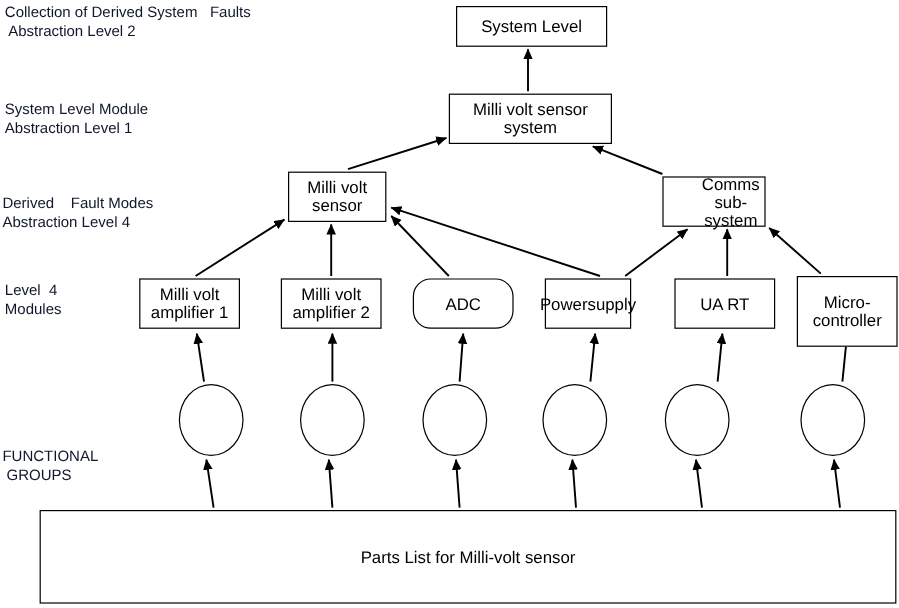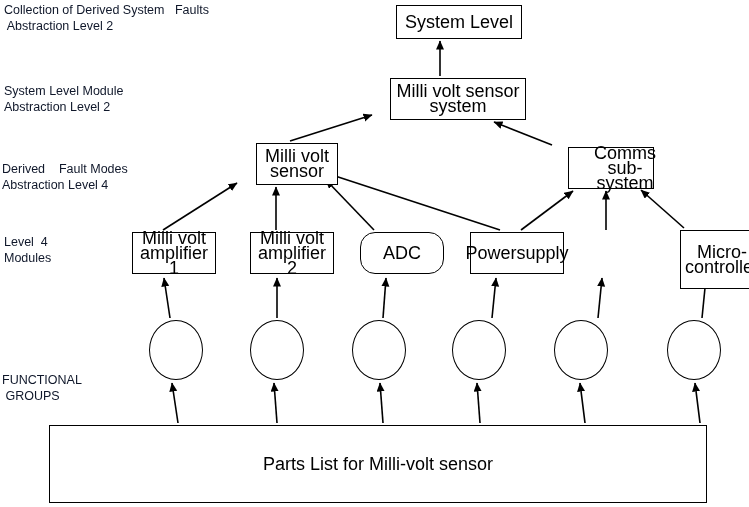--- a/index.html
+++ b/index.html
@@ -24,25 +24,24 @@
   }
   .box {
     position: absolute;
     border: 1.6px solid #000000;
     background: #ffffff;
     box-sizing: border-box;
     display: flex;
     align-items: center;
     justify-content: center;
     text-align: center;
-    font-size: 18px;
+    font-size: 14px;
     color: #000000;
     line-height: 15px;
     white-space: pre-line;
-    margin-left: 16px;
   }
   .ellipse {
     position: absolute;
     border: 1.6px solid #000000;
     background: #ffffff;
     border-radius: 50%;
     box-sizing: border-box;
   }
   svg.arrows {
     position: absolute;
@@ -86,44 +85,45 @@
         <line x1="383" y1="423" x2="380" y2="383" marker-end="url(#ah)"></line>
         <line x1="480" y1="423" x2="477" y2="383" marker-end="url(#ah)"></line>
         <line x1="585" y1="423" x2="580" y2="383" marker-end="url(#ah)"></line>
         <line x1="700" y1="423" x2="695" y2="383" marker-end="url(#ah)"></line>
       </g>
   </svg>
 
   <div class="lbl" style="left:4px; top:2px;">Collection of Derived System   Faults
  Abstraction Level 2</div>
   <div class="lbl" style="left:4px; top:83px;">System Level Module
-Abstraction Level 2</div>
+Abstraction Level 1</div>
   <div class="lbl" style="left:2px; top:161px;">Derived    Fault Modes
 Abstraction Level 4</div>
   <div class="lbl" style="left:4px; top:234px;">Level  4
 Modules</div>
   <div class="lbl" style="left:2px; top:344px;margin-top:28px;">FUNCTIONAL
  GROUPS</div>
 
   <div class="box" style="left:380px; top:5px; width:126px; height:34px;">System Level</div>
   <div class="box" style="left:374px; top:78px; width:136px; height:42px;">Milli volt sensor
 system</div>
   <div class="box" style="left:240px; top:143px; width:82px; height:42px;">Milli volt
 sensor</div>
   <div class="box" style="left:552px; top:147px; width:86px; height:42px;padding-left:28px;">Comms
 sub-system</div>
   <div class="box" style="left:116px; top:232px; width:84px; height:42px;">Milli volt
 amplifier 1</div>
   <div class="box" style="left:234px; top:232px; width:84px; height:42px;">Milli volt
 amplifier 2</div>
   <div class="box" style="left:344px; top:232px; width:84px; height:42px;border-radius:15px;">ADC</div>
-  <div class="box" style="left:454px; top:232px; width:94px; height:42px;">Powersupply</div>
+  <div class="box" style="left:454px; top:232px; width:72px; height:42px;">Powersupply</div>
+  <div class="box" style="left:562px; top:232px; width:84px; height:42px;">UA  RT</div>
   <div class="box" style="left:664px; top:230px; width:84px; height:59px;">Micro-
 controller</div>
-  <div class="box" style="left:33px; top:425px; width:658px; height:78px;">Parts List for Milli-volt sensor</div>
+  <div class="box" style="left:33px; top:425px; width:714px; height:78px;">Parts List for Milli-volt sensor</div>
 
   <div class="ellipse" style="left:149px; top:320px; width:54px; height:60px;"></div>
   <div class="ellipse" style="left:250px; top:320px; width:54px; height:60px;"></div>
   <div class="ellipse" style="left:352px; top:320px; width:54px; height:60px;"></div>
   <div class="ellipse" style="left:452px; top:320px; width:54px; height:60px;"></div>
   <div class="ellipse" style="left:554px; top:320px; width:54px; height:60px;"></div>
   <div class="ellipse" style="left:667px; top:320px; width:54px; height:60px;"></div>
 
 </div>
 

